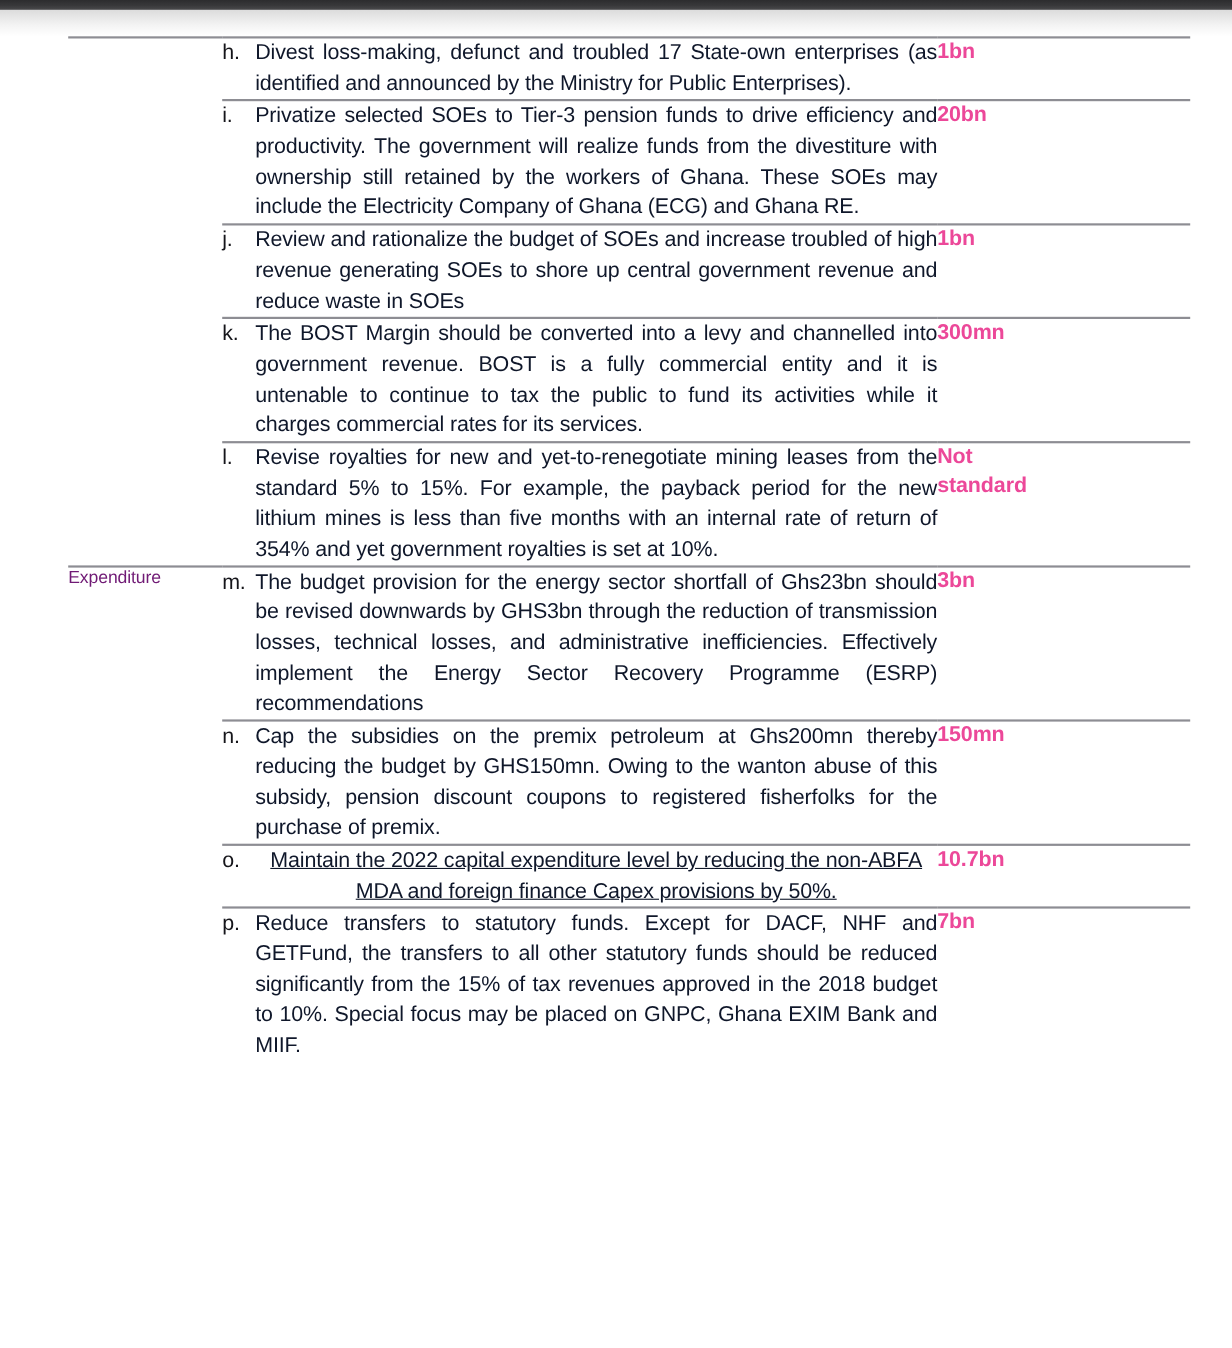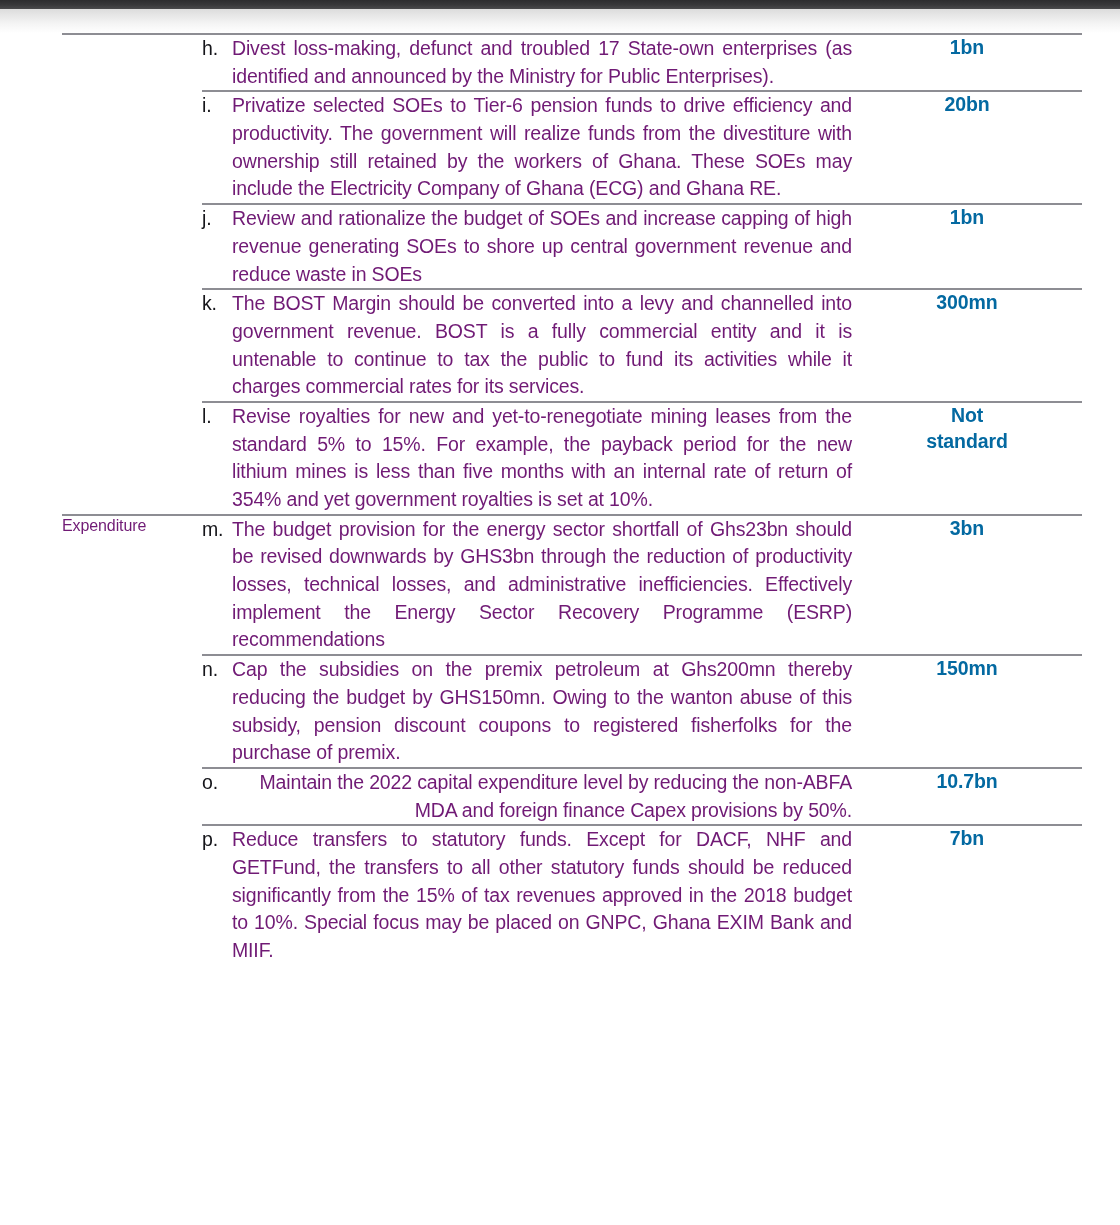--- a/index.html
+++ b/index.html
@@ -93,38 +93,38 @@
     flex: 0 0 30px;
     font-size: 19.5px;
     line-height: 1.42;
     color: #15151a;
     letter-spacing: -0.2px;
   }
   .item-text {
     flex: 1 1 auto;
     font-size: 19.5px;
     line-height: 1.42;
-    color: #701a75;
+    color: #0f172a;
     text-align: justify;
     text-justify: inter-word;
     letter-spacing: -0.15px;
     hyphens: none;
   }
   .item-text.no-justify {
-    text-align: right;
+    text-align: center;
+    text-decoration: underline;
   }
 
   .cell-amt {
     padding: 12px 38px 16px 0;
-    text-align: center;
     font-weight: bold;
     font-size: 19.5px;
     line-height: 1.32;
     letter-spacing: -0.1px;
-    color: #0369a1;
+    color: #ec4899;
     white-space: pre-line;
   }
 </style>
 </head>
 <body>
 
 <div id="page-root">
 
   <div class="scan-band"></div>
   <div class="scan-fade"></div>
@@ -146,32 +146,32 @@
           </div>
         </td>
         <td class="cell-amt">1bn</td>
       </tr>
 
       <tr class="sep-inner">
         <td class="cell-cat"></td>
         <td class="cell-body">
           <div class="item">
             <span class="item-marker">i.</span>
-            <span class="item-text">Privatize selected SOEs to Tier-6 pension funds to drive efficiency and productivity. The government will realize funds from the divestiture with ownership still retained by the workers of Ghana. These SOEs may include the Electricity Company of Ghana (ECG) and Ghana RE.</span>
+            <span class="item-text">Privatize selected SOEs to Tier-3 pension funds to drive efficiency and productivity. The government will realize funds from the divestiture with ownership still retained by the workers of Ghana. These SOEs may include the Electricity Company of Ghana (ECG) and Ghana RE.</span>
           </div>
         </td>
         <td class="cell-amt">20bn</td>
       </tr>
 
       <tr class="sep-inner">
         <td class="cell-cat"></td>
         <td class="cell-body">
           <div class="item">
             <span class="item-marker">j.</span>
-            <span class="item-text">Review and rationalize the budget of SOEs and increase capping of high revenue generating SOEs to shore up central government revenue and reduce waste in SOEs</span>
+            <span class="item-text">Review and rationalize the budget of SOEs and increase troubled of high revenue generating SOEs to shore up central government revenue and reduce waste in SOEs</span>
           </div>
         </td>
         <td class="cell-amt">1bn</td>
       </tr>
 
       <tr class="sep-inner">
         <td class="cell-cat"></td>
         <td class="cell-body">
           <div class="item">
             <span class="item-marker">k.</span>
@@ -191,21 +191,21 @@
         </td>
         <td class="cell-amt">Not
 standard</td>
       </tr>
 
       <tr class="sep-full">
         <td class="cell-cat">Expenditure</td>
         <td class="cell-body">
           <div class="item">
             <span class="item-marker">m.</span>
-            <span class="item-text">The budget provision for the energy sector shortfall of Ghs23bn should be revised downwards by GHS3bn through the reduction of productivity losses, technical losses, and administrative inefficiencies. Effectively implement the Energy Sector Recovery Programme (ESRP) recommendations</span>
+            <span class="item-text">The budget provision for the energy sector shortfall of Ghs23bn should be revised downwards by GHS3bn through the reduction of transmission losses, technical losses, and administrative inefficiencies. Effectively implement the Energy Sector Recovery Programme (ESRP) recommendations</span>
           </div>
         </td>
         <td class="cell-amt">3bn</td>
       </tr>
 
       <tr class="sep-inner">
         <td class="cell-cat"></td>
         <td class="cell-body">
           <div class="item">
             <span class="item-marker">n.</span>

